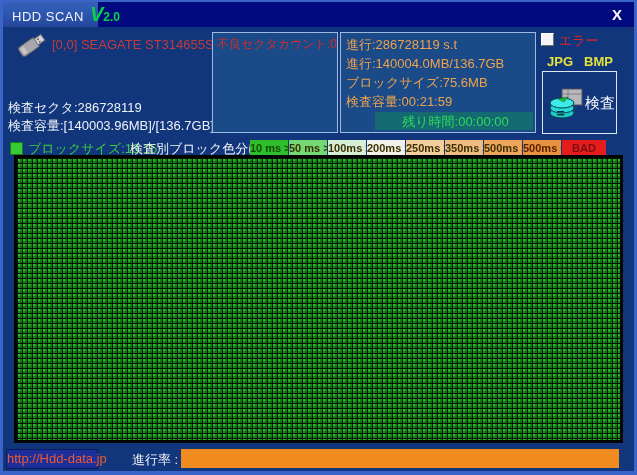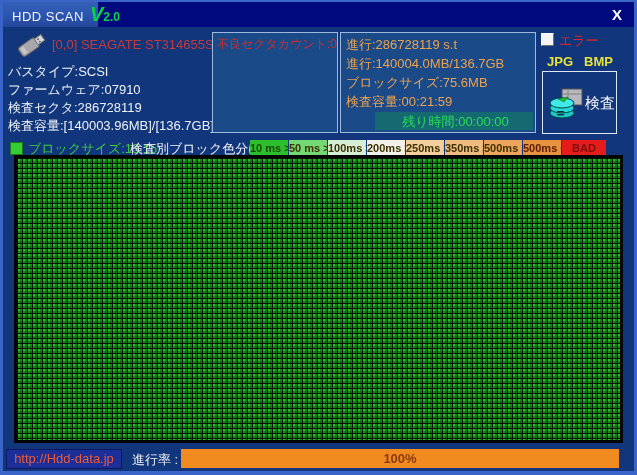--- a/index.html
+++ b/index.html
@@ -65,21 +65,21 @@
   #scan-grid-blocks { position:absolute; left:3px; top:3px; right:3px; bottom:3px;
     background-color:#2db82d;
     background-image:
       repeating-linear-gradient(to right, rgba(0,10,0,0.92) 0 1px, transparent 1px 5px),
       repeating-linear-gradient(to bottom, rgba(0,10,0,0.92) 0 1px, transparent 1px 5px),
       repeating-linear-gradient(to right, transparent 0 3px, rgba(10,90,10,0.55) 3px 5px),
       repeating-linear-gradient(to bottom, transparent 0 3px, rgba(10,90,10,0.55) 3px 5px);
   }
 
   
-  #site-link { position:absolute; left:6px; top:449px; width:116px; height:20px; background:#1b2e9a;
+  #site-link { position:absolute; left:6px; top:449px; width:92px; height:20px; background:#1b2e9a;
     border:1px solid #0e1a60; color:#ef5a33; font-size:13px; text-align:center; line-height:18px;
     text-decoration:none; display:block; cursor:pointer; white-space:nowrap; }
   #rate-label { position:absolute; left:132px; top:451px; color:#f2f2f6; font-size:13px; }
   #progress-track { position:absolute; left:181px; top:449px; width:438px; height:19px; background:#0a2a66; }
   #progress-fill { position:absolute; left:0; top:0; height:100%; background:#f18a1f; }
   #progress-text { position:absolute; left:0; top:2px; width:100%; text-align:center;
     color:#8a3a12; font-size:13px; font-weight:bold; }
 </style>
 </head>
 <body>
@@ -105,22 +105,20 @@
     <g transform="rotate(-35 19 15)">
       <rect x="6" y="10" width="20" height="11" rx="3" fill="#a8a8ac" stroke="#606066" stroke-width="1"></rect>
       <rect x="8" y="12" width="4" height="7" fill="#c8c8cc"></rect>
       <rect x="25" y="12" width="8" height="7" fill="#d8d8dc" stroke="#707076" stroke-width="1"></rect>
       <rect x="27" y="13.5" width="2" height="1.5" fill="#606066"></rect>
       <rect x="27" y="16.5" width="2" height="1.5" fill="#606066"></rect>
     </g>
   </svg>
 
   <div id="drive-model">[0,0] SEAGATE ST314655S</div>
-  <div class="inforow" id="row-bus">バスタイプ:SCSI</div>
-  <div class="inforow" id="row-fw">ファームウェア:07910</div>
   <div class="inforow" id="row-sec">検査セクタ:286728119</div>
   <div class="inforow" id="row-cap">検査容量:[140003.96MB]/[136.7GB]</div>
 
   <div class="panel" id="bad-panel">
     <span>不良セクタカウント:0</span>
   </div>
 
   <div class="panel" id="prog-panel">
     <div class="progrow" id="pr0">進行:286728119 s.t</div>
     <div class="progrow" id="pr1">進行:140004.0MB/136.7GB</div>
@@ -164,16 +162,15 @@
     </div>
 
   <div id="scan-grid">
     <div id="scan-grid-blocks" style="background-color: rgb(45, 184, 45);"></div>
   </div>
 
   <a id="site-link">http://Hdd-data.jp</a>
   <div id="rate-label">進行率 :</div>
   <div id="progress-track">
     <div id="progress-fill" style="width: 100%; background: rgb(241, 138, 31);"></div>
-    <div id="progress-text">100%</div>
   </div>
 
 </div>
 
 </body></html>

